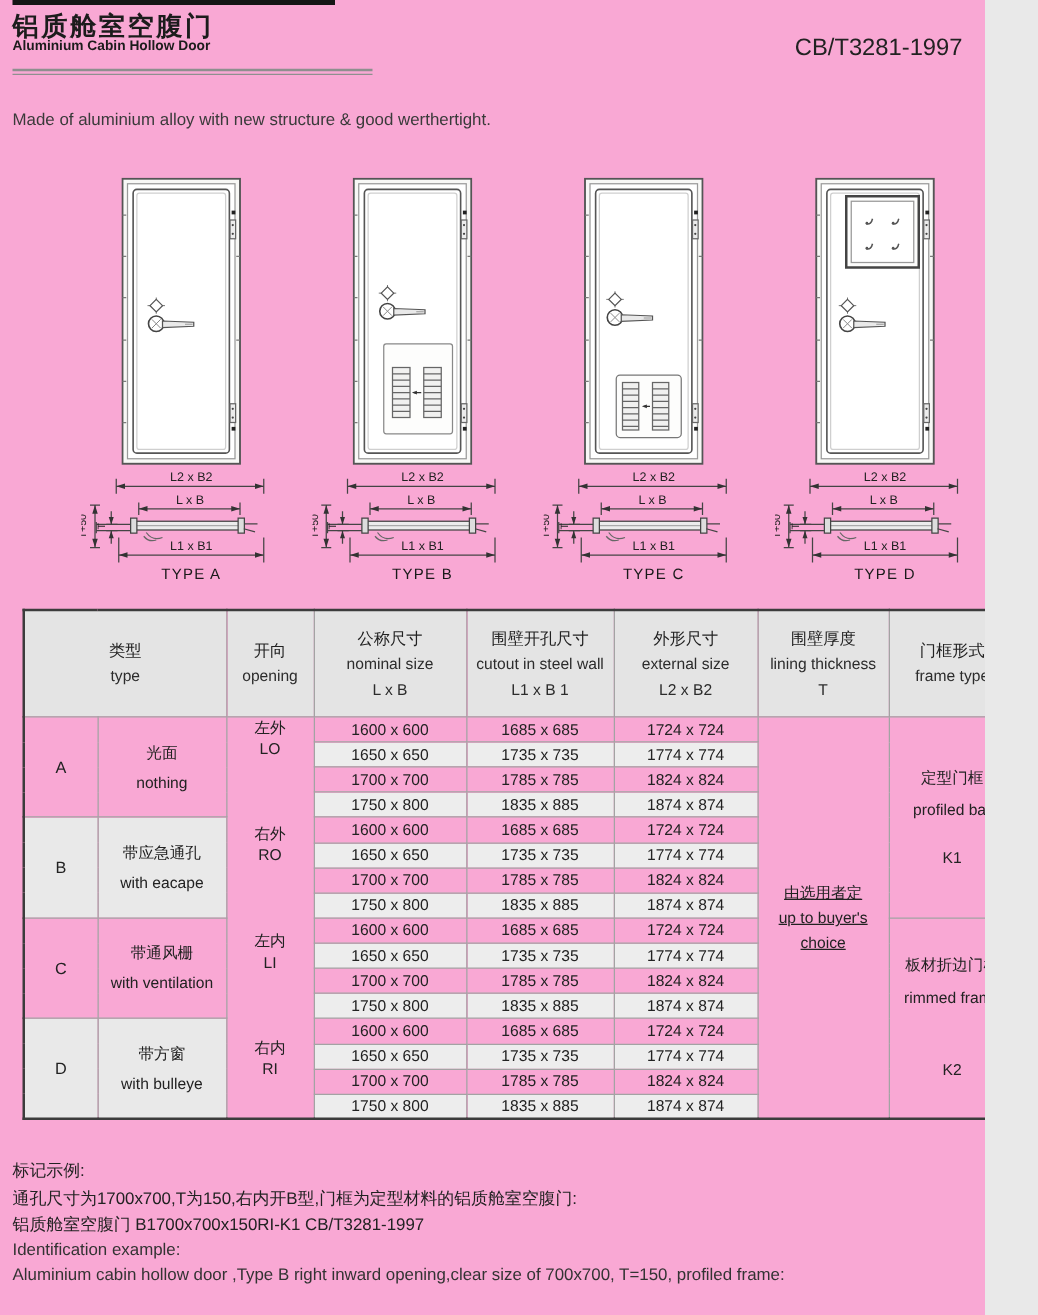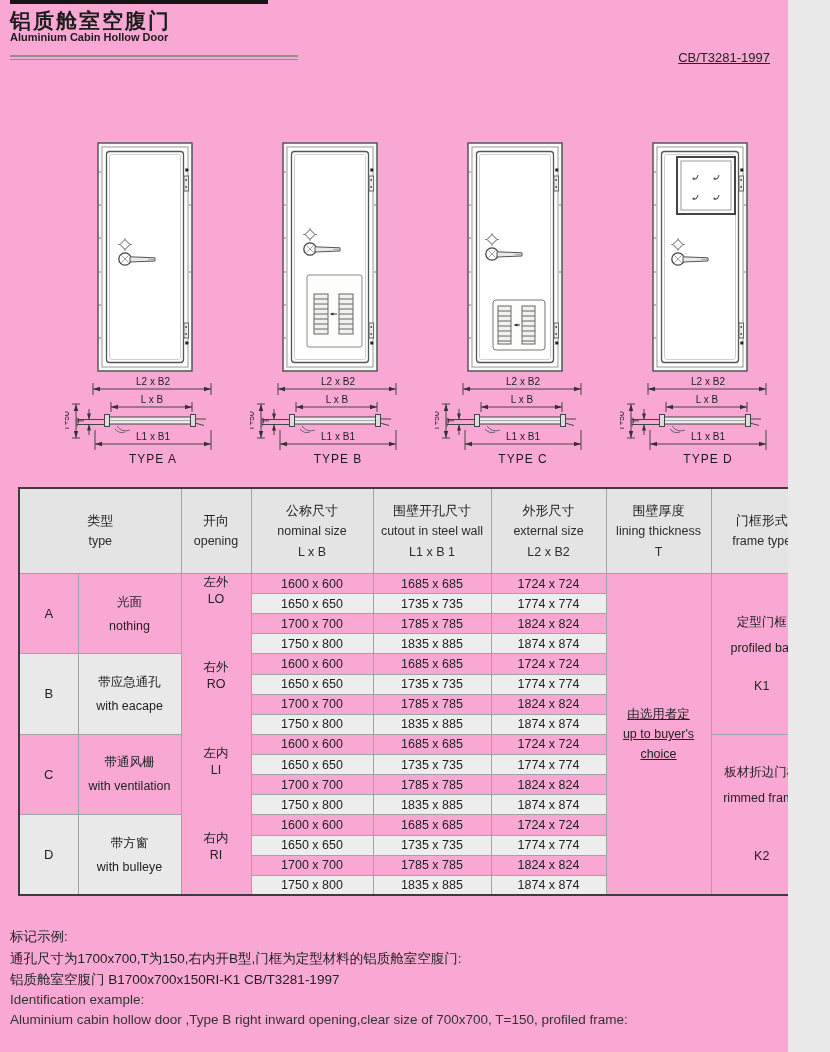--- a/index.html
+++ b/index.html
@@ -5,21 +5,21 @@
   html,body{margin:0;padding:0;background:#e9e9e9;}
   #page{position:relative;width:788px;height:1052px;background:#f9a8d4;overflow:hidden;
         font-family:"Liberation Sans","DejaVu Sans",sans-serif;color:#1c1c1c;}
   
   #topbar{position:absolute;left:10px;top:0;width:258px;height:4px;background:#151515;}
   #title-zh{position:absolute;left:10px;top:7px;font-size:21px;font-weight:bold;letter-spacing:2px;}
   #title-en{position:absolute;left:10px;top:31px;font-size:11px;font-weight:bold;}
   .rule{position:absolute;left:10px;width:288px;height:0;border-top:2px solid #8f8f8f;}
   #rule1{top:55px;}
   #rule2{top:59px;border-top-width:1px;}
-  #std-code{position:absolute;right:18px;top:50px;font-size:13px;color:#222;text-decoration:underline;}
+  #std-code{position:absolute;right:18px;top:28px;font-size:19px;color:#222;}
   #desc-zh{position:absolute;left:10px;top:66px;font-size:13.5px;color:#2a2a2a;}
   #desc-en{position:absolute;left:10px;top:88px;font-size:13.5px;color:#3a3a3a;}
   
   .unit{position:absolute;top:142px;width:185px;}
   #unit-a{left:53px;} #unit-b{left:238px;} #unit-c{left:423px;} #unit-d{left:608px;}
   .door{display:block;margin-left:44px;}
   .section{display:block;margin-left:12px;margin-top:2px;}
   svg text{font-family:"Liberation Sans","DejaVu Sans",sans-serif;}
   .dimtxt{font-size:10px;fill:#222;}
   .rottxt{font-size:8.5px;fill:#222;}
@@ -57,20 +57,21 @@
 <body>
 
 <div id="page">
 
   <div id="topbar"></div>
   <div id="title-zh">铝质舱室空腹门</div>
   <div id="title-en">Aluminium Cabin Hollow Door</div>
   <div id="rule1" class="rule"></div>
   <div id="rule2" class="rule"></div>
   <div id="std-code">CB/T3281-1997</div>
+  <div id="desc-en">Made of aluminium alloy with new structure &amp; good werthertight.</div>
 
   <div class="unit" id="unit-a">
     <svg class="door" width="96" height="230" viewBox="0 0 96 230">
       <rect x="1" y="1" width="94" height="228" fill="#f8f8f6" stroke="#555" stroke-width="1.5"></rect>
       <rect x="5" y="5" width="86" height="220" fill="#ffffff" stroke="#9a9a9a" stroke-width="1"></rect>
       <rect x="9.5" y="9.5" width="77" height="211" rx="3" fill="#ffffff" stroke="#555" stroke-width="1.3"></rect>
       <rect x="12.5" y="12.5" width="71" height="205" rx="2" fill="none" stroke="#cfcfcf" stroke-width="1"></rect>
       <g stroke="#7a7a7a" stroke-width="1">
         <path d="M1,30h3 M1,63h3 M1,96h3 M1,130h3 M1,163h3 M1,196h3 M92,63h3 M92,130h3"></path>
       </g>

